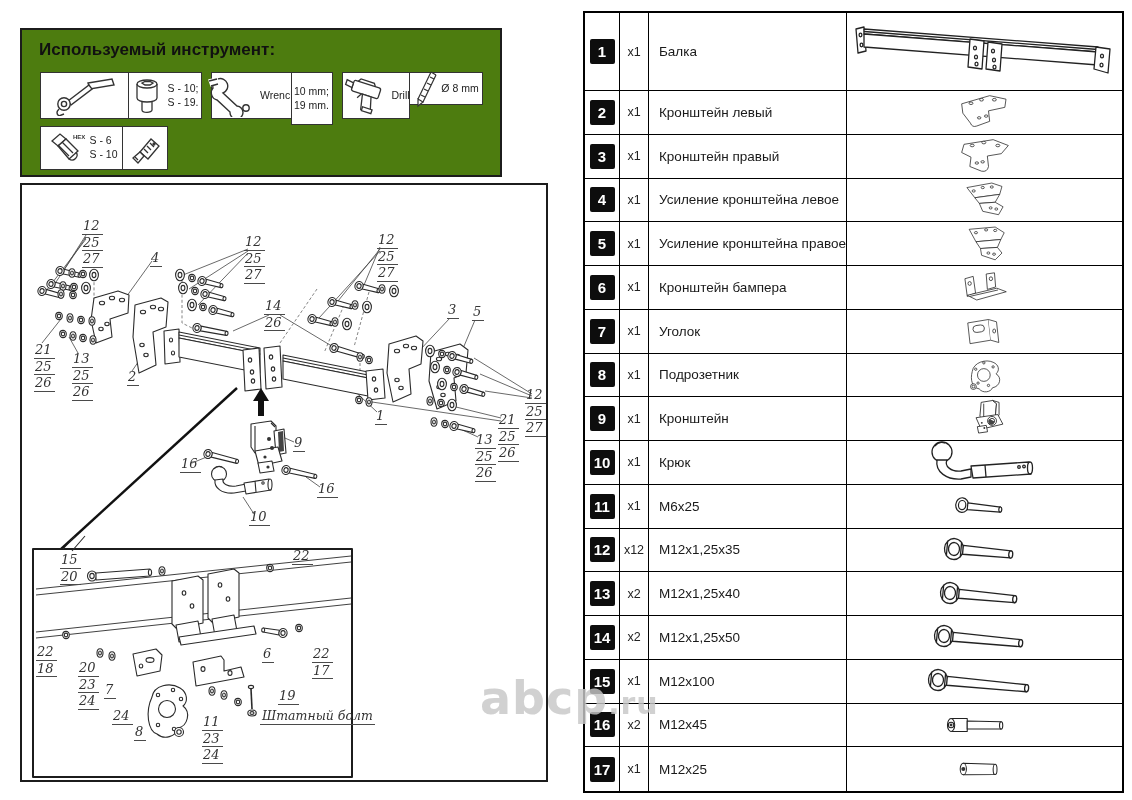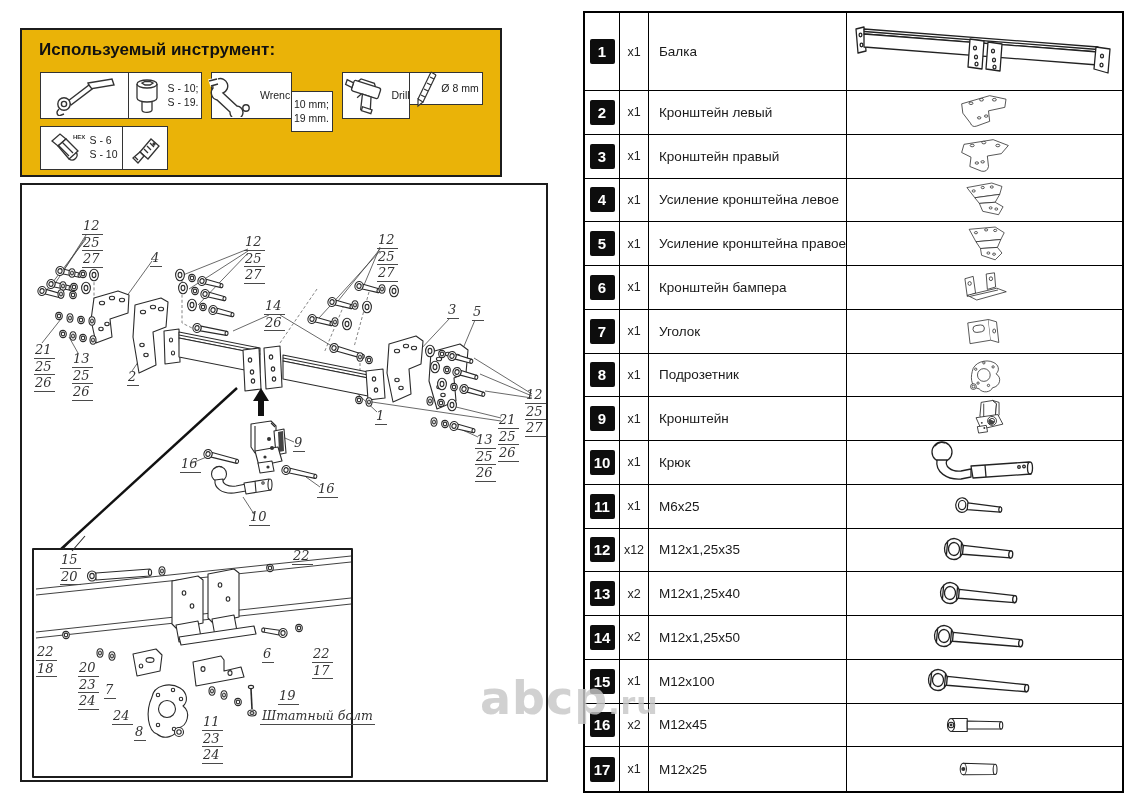--- a/index.html
+++ b/index.html
@@ -2,21 +2,21 @@
 <html><head>
 <meta charset="utf-8">
 <style>
   html,body{margin:0;padding:0;}
   body{
     width:1132px;height:800px;background:#ffffff;position:relative;overflow:hidden;
     font-family:"Liberation Sans",sans-serif;color:#222;
   }
   
   .tools-panel{position:absolute;left:20px;top:28px;width:482px;height:149px;
-    border:2px solid #1c1c1c;box-sizing:border-box;background:#eab308;}
+    border:2px solid #1c1c1c;box-sizing:border-box;background:#4d7c0f;}
   .tools-title{position:absolute;left:17px;top:10px;font-size:17px;font-weight:bold;color:#111;}
   .tool-group{position:absolute;display:flex;}
   .tool-cell{border:1.5px solid #333;box-sizing:border-box;background:#fff;
     display:flex;align-items:center;justify-content:center;gap:3px;position:relative;}
   .tool-cell + .tool-cell{margin-left:-1.5px;}
   .tool-label{font-size:10.5px;line-height:1.3;color:#222;white-space:pre-line;}
   .tool-icon{display:flex;align-items:center;justify-content:center;}
   .hex-tag{position:absolute;left:32px;top:7px;font-size:6px;color:#333;font-weight:bold;}
   
   .diagram-panel{position:absolute;left:20px;top:183px;width:528px;height:599px;
@@ -90,21 +90,21 @@
       <span class="tool-icon">
         <svg width="50" height="42" viewBox="0 0 50 42" fill="none" stroke="#333" stroke-width="1.4">
           <path d="M6,13 a7.5,7.5 0 1,1 10,5 l14,13 a6.5,6.5 0 1,1 -7,6 l0,0 -13,-12 a7.5,7.5 0 0,1 -4,-12 z" fill="#fff"></path>
           <polygon points="2,5 10,3 11,9 4,11" fill="#fff" stroke="#fff"></polygon>
           <path d="M2,6 L10,4 M4,11 L11,9"></path>
           <circle cx="39" cy="33" r="3.2" fill="#fff"></circle>
         </svg>
       </span>
       <span class="tool-label">Wrench</span>
     </div>
-    <div class="tool-cell" style="width:42px;height:41px;margin-top:19px;">
+    <div class="tool-cell" style="width:42px;height:53px;">
       <span class="tool-label">10 mm;
 19 mm.</span>
     </div>
   </div>
 
   <div class="tool-group" style="left:320px;top:42px;">
     <div class="tool-cell" style="width:68px;height:47px;">
       <span class="tool-icon">
         <svg width="46" height="40" viewBox="0 0 46 40" fill="none" stroke="#333" stroke-width="1.3">
           <g transform="rotate(18 23 20)">

